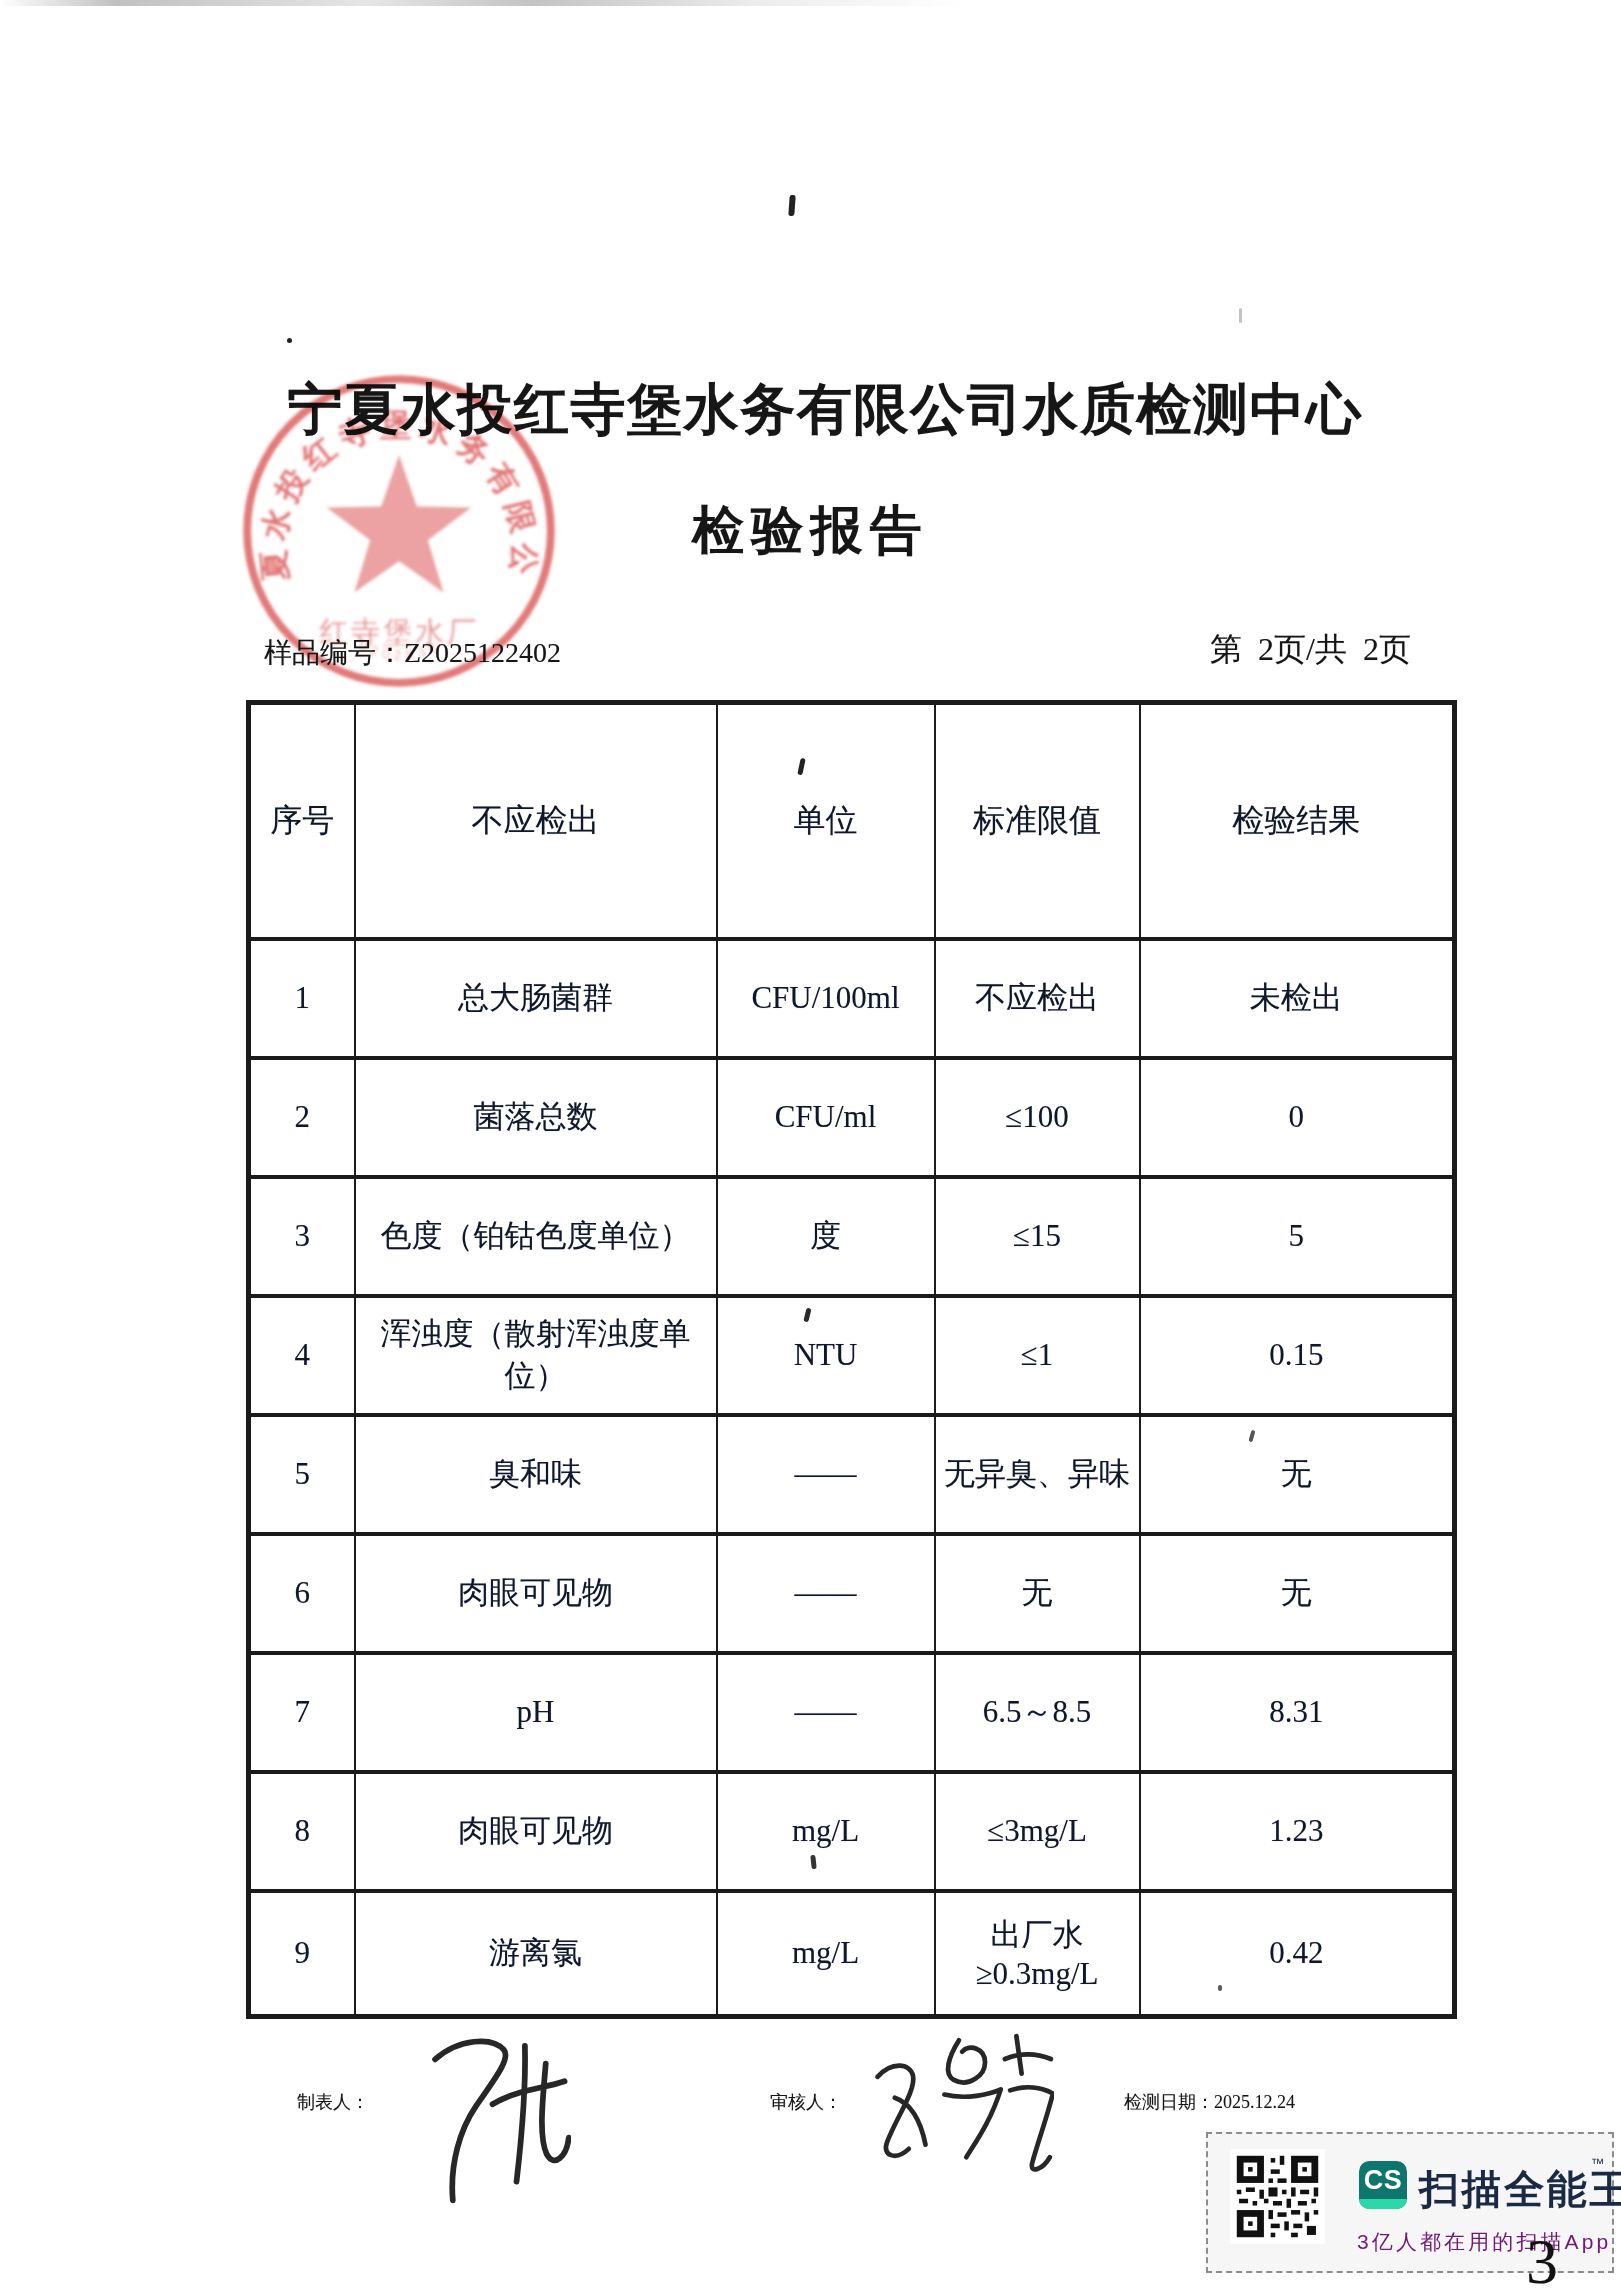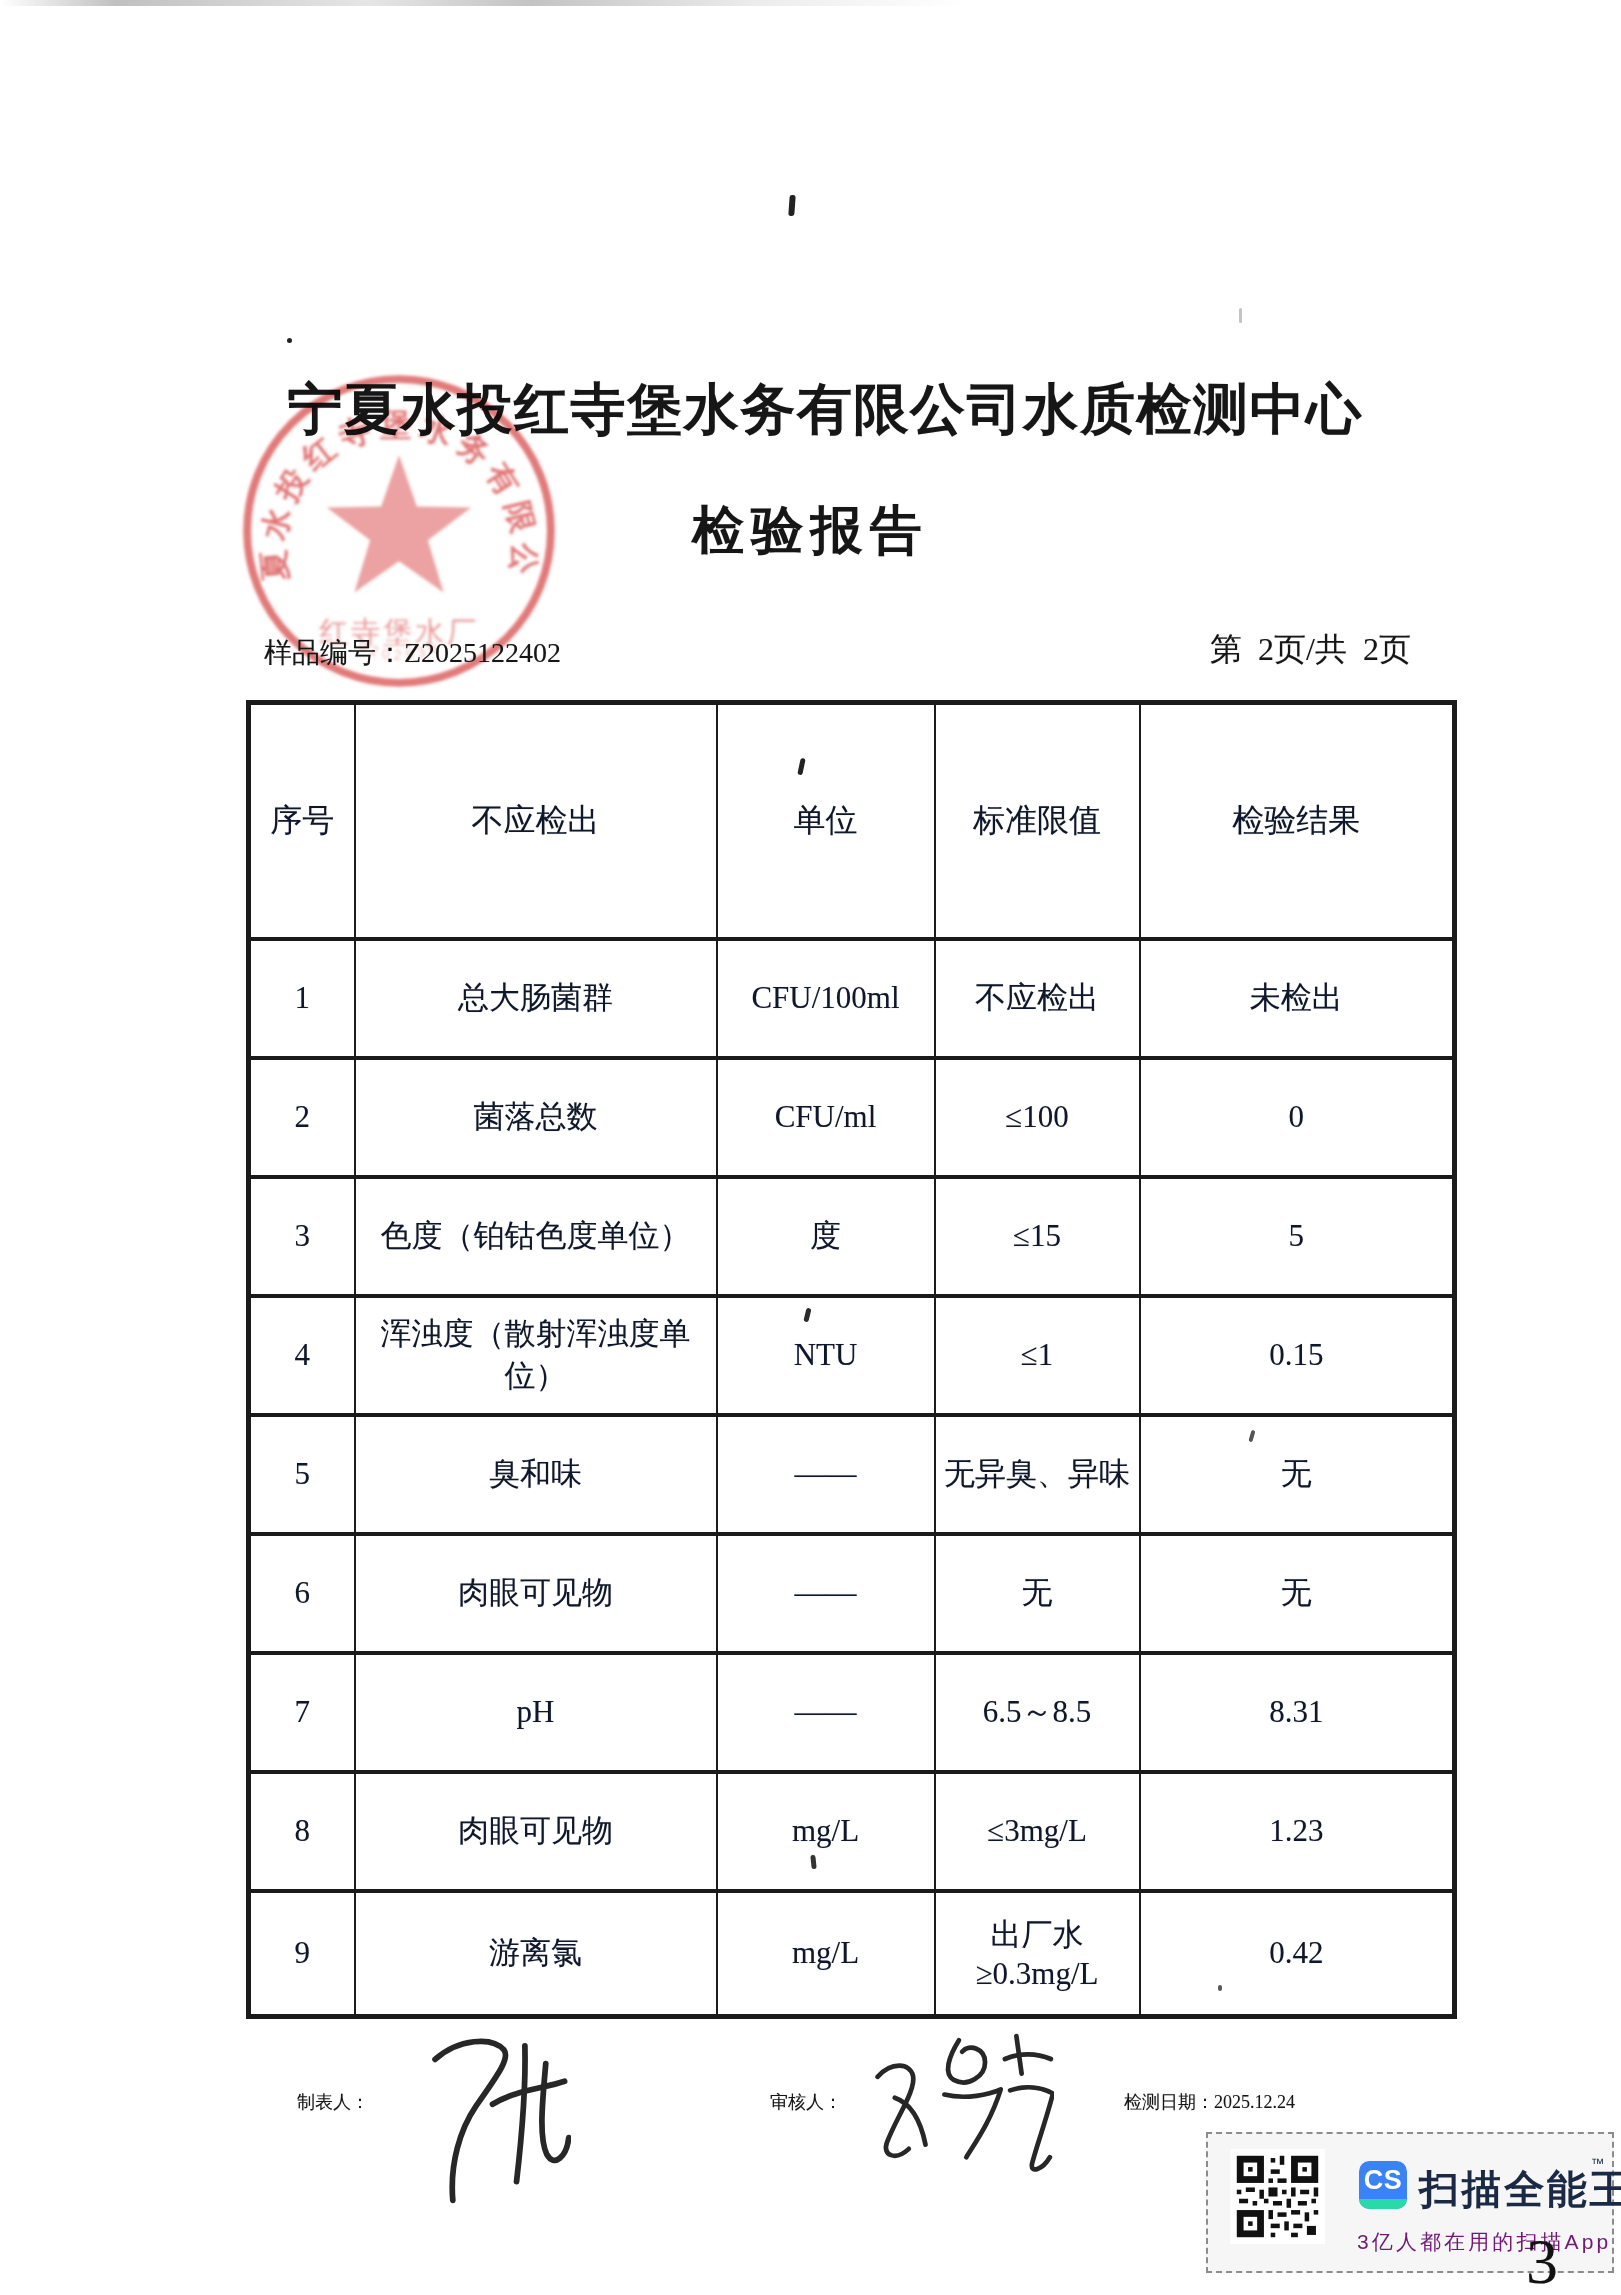--- a/index.html
+++ b/index.html
@@ -52,21 +52,21 @@
   .footer-label{font-size:18px;white-space:pre;}
   .sig{stroke:#151515;fill:none;stroke-linecap:round;stroke-linejoin:round;opacity:.92;}
 
   
   .wm-box{
     left:1206px;top:2132px;width:408px;height:141px;
     background:#f6f6f6;border:2.6px dashed #8c8c8c;box-sizing:border-box;
   }
   .wm-logo{
     left:1359px;top:2161px;width:48px;height:48px;border-radius:10.5px;
-    background:#3b82f6;overflow:hidden;text-align:center;
+    background:#0f766e;overflow:hidden;text-align:center;
   }
   .wm-logo .cs{
     display:block;color:#ffffff;font-family:"Liberation Sans",sans-serif;
     font-weight:bold;font-size:27px;line-height:39px;letter-spacing:0.5px;
   }
   .wm-logo .strip{position:absolute;left:0;bottom:0;width:100%;height:10px;background:#2bd9a8;}
   .wm-brand{
     left:1419px;top:2162px;font-family:"Liberation Sans",sans-serif;
     font-size:40px;font-weight:bold;color:#1b2a44;letter-spacing:2.6px;white-space:nowrap;
   }

